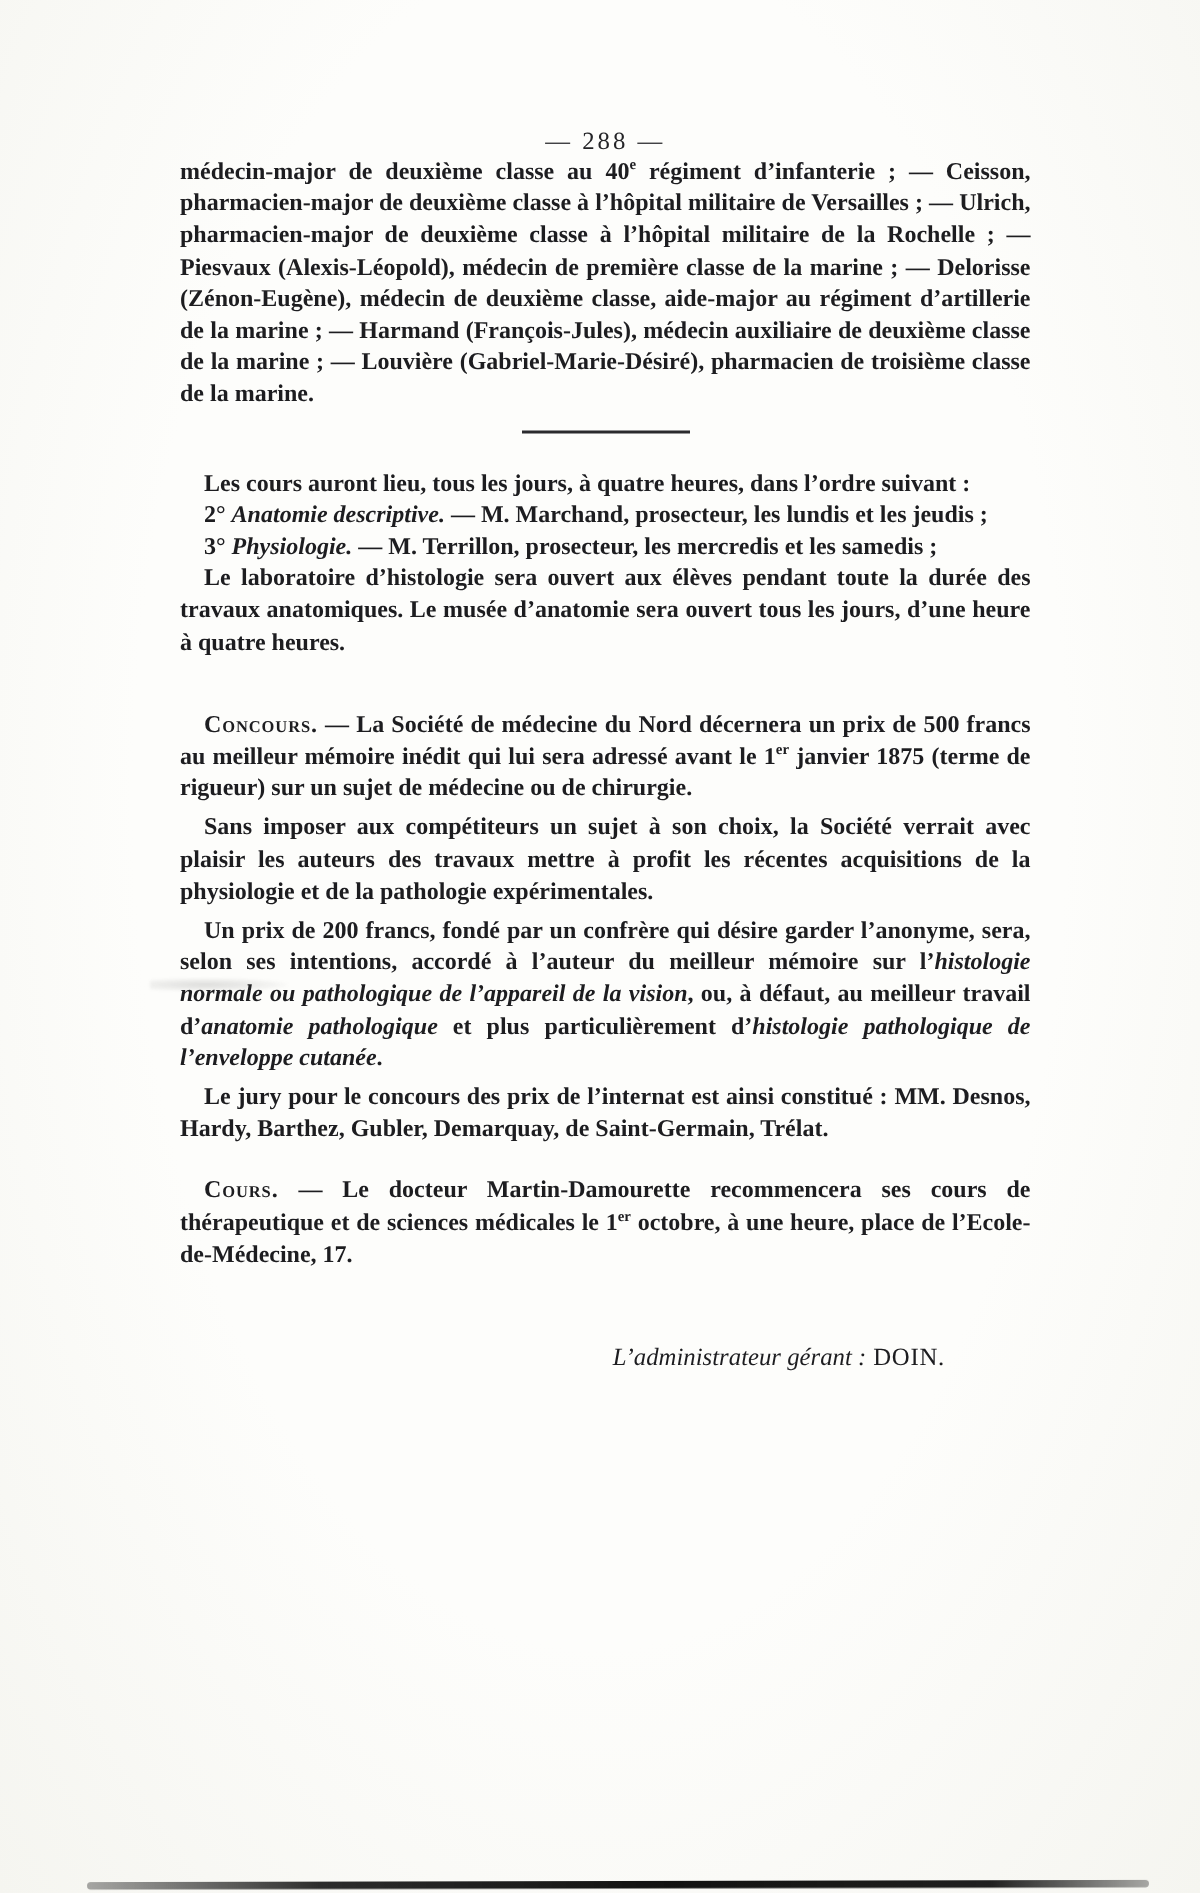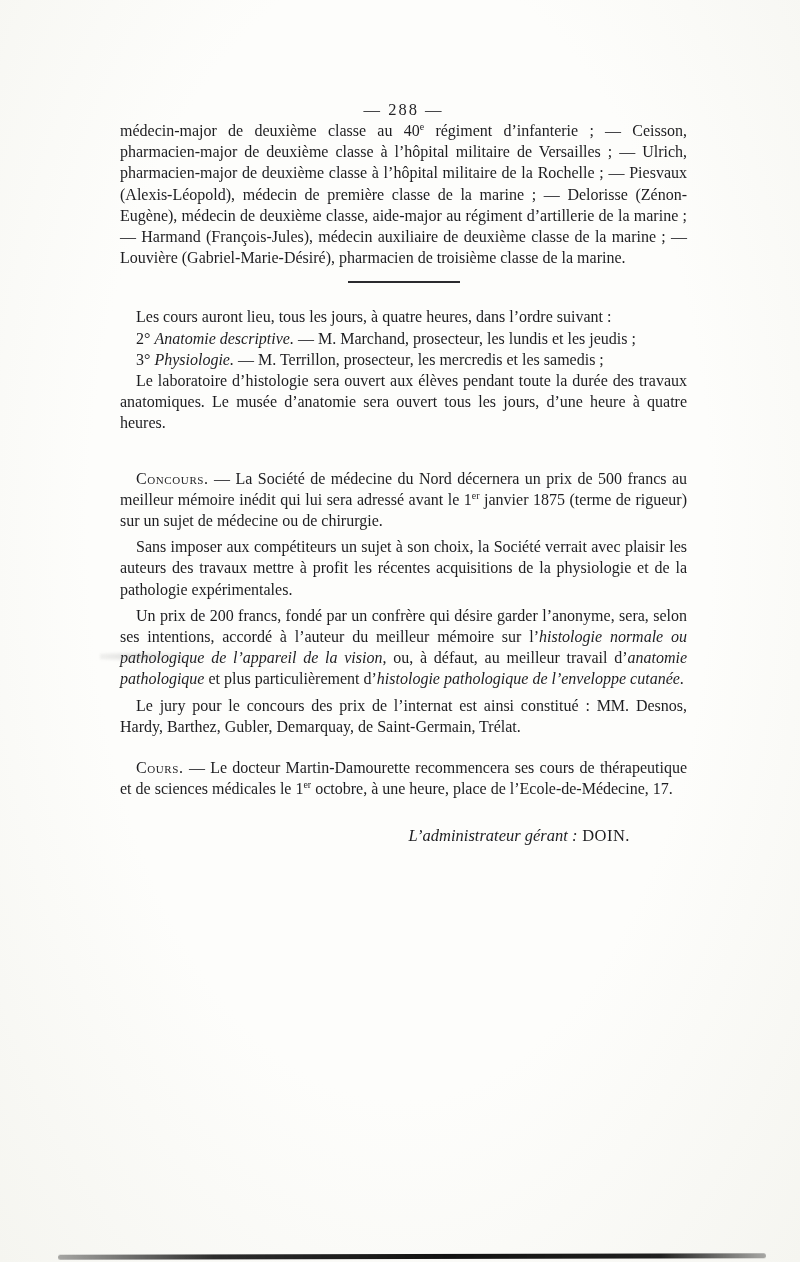--- a/index.html
+++ b/index.html
@@ -3,45 +3,45 @@
 <meta charset="utf-8">
 <style>
   html, body { margin:0; padding:0; }
   body{
     width:800px; height:1262px; position:relative; overflow:hidden;
     background:#fcfcf9;
     background-image: radial-gradient(ellipse at 50% 42%, #fdfdfb 55%, #f5f5f0 100%);
     font-family:"Liberation Serif","DejaVu Serif",serif;
     color:#1c1c1e;
   }
-  .text-block{ position:absolute; left:120px; top:16px; width:567px; }
+  .text-block{ position:absolute; left:120px; top:0; width:567px; }
   .page-number{
     margin-top:84px; text-align:center; font-size:16.5px;
     letter-spacing:2px; color:#242427;
   }
   p.para{
     margin:0; font-size:16px; line-height:21.2px;
-    text-align:justify; text-indent:16px; color:#1d1d20;
+    text-align:justify; text-indent:16px; color:#1d1d20;font-weight:bold;
   }
   p.para.no-indent{ text-indent:0; }
   .intro-para{ margin-top:17px; }
   .rule{
     width:112px; height:2px; background:#2b2b2e;
     margin:13px auto 0 auto;
   }
   .section{ display:block; }
   .section-amphitheatre{ margin-top:23px; }
   .section-concours{ margin-top:34px; }
   .section-concours p.para + p.para{ margin-top:5px; }
   .section-cours{ margin-top:20px; }
   .smallcaps{ font-variant:small-caps; letter-spacing:0.6px; }
   sup{ font-size:0.62em; line-height:0; }
   i{ font-style:italic; }
   .footer-line{
-    margin-top:27px; text-align:right; padding-right:57px;
+    margin-top:48px; text-align:right; padding-right:57px;
     font-size:16.5px; color:#1d1d20;
   }
   .footer-line .publisher{ letter-spacing:0.5px; }
   .scan-smudge{
     position:absolute; left:100px; top:652px; width:92px; height:9px;
     background:radial-gradient(ellipse at 40% 50%, rgba(80,80,80,0.35), rgba(120,120,120,0.12) 60%, transparent 75%);
     filter:blur(1px); opacity:0.55; pointer-events:none;
   }
   .scan-edge-bottom{
     position:absolute; left:58px; right:34px; bottom:3px; height:5px;

